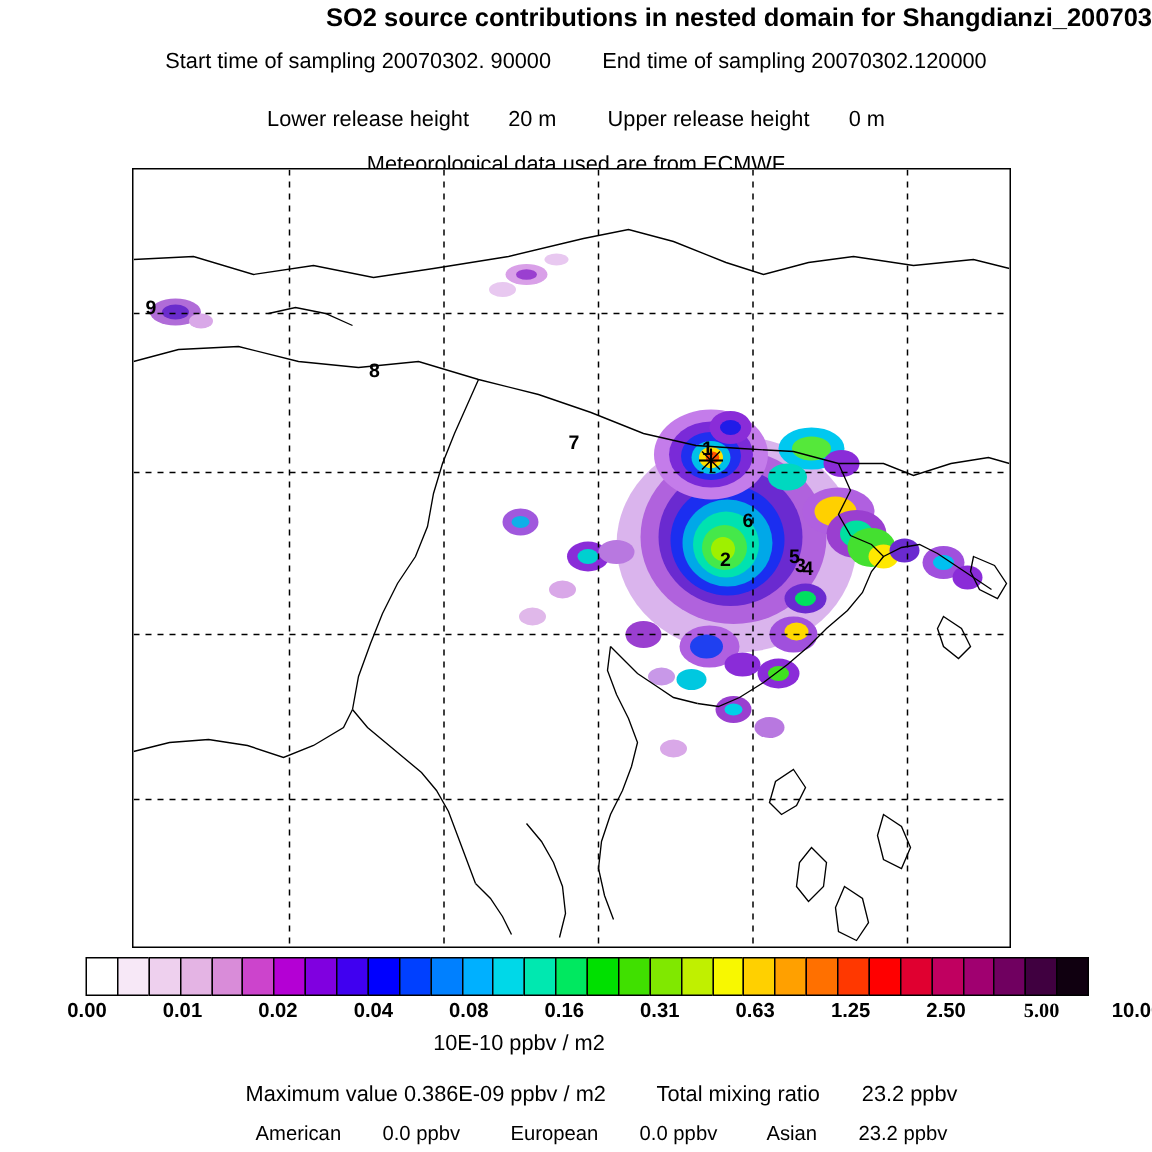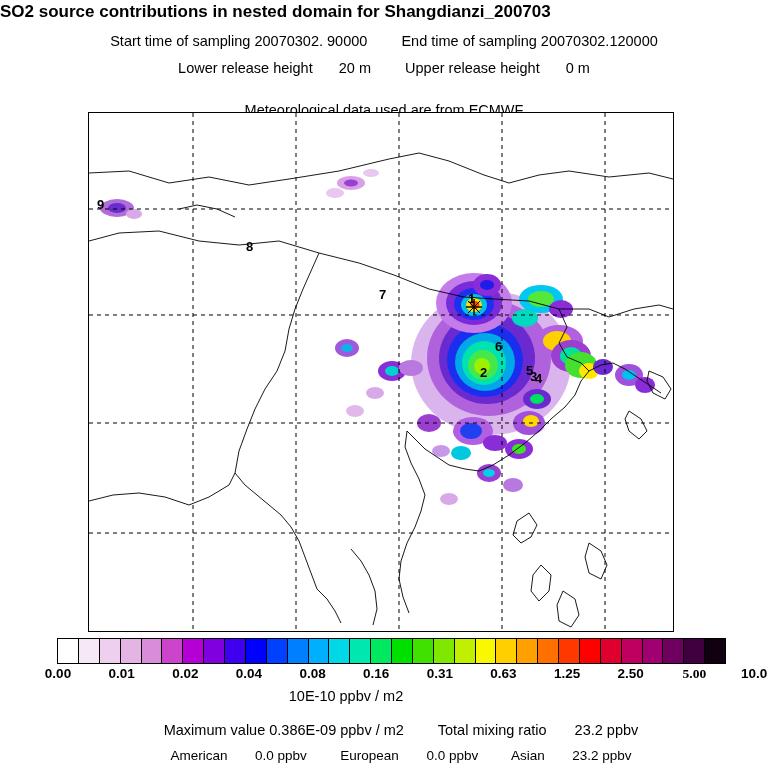--- a/index.html
+++ b/index.html
@@ -5,28 +5,28 @@
   html,body{margin:0;padding:0;}
   body{
     width:768px;height:768px;
     background:#ffffff;
     font-family:"Liberation Sans", sans-serif;
     color:#000000;
     overflow:hidden;
     position:relative;
   }
   .title{
-    position:absolute;left:0;top:2px;width:768px;text-align:left;
+    position:absolute;left:0;top:2px;width:768px;text-align:right;
     font-size:17px;font-weight:bold;letter-spacing:0px;
   }
   .hdr-row{
     position:absolute;left:0;width:768px;text-align:center;font-size:14.5px;
   }
   .hdr-row.r1{top:33px;}
-  .hdr-row.r2{top:60px;}
+  .hdr-row.r2{top:72px;}
   .hdr-row.r3{top:102px;text-decoration:underline;}
   .hdr-row span.gap{display:inline-block;width:26px;}
   .hdr-row span.gap-s{display:inline-block;width:18px;}
 
   #map-frame{
     position:absolute;left:88px;top:112px;width:586px;height:520px;
     border:1px solid #000;box-sizing:border-box;background:#fff;
     overflow:hidden;
   }
   #map-svg{position:absolute;left:0;top:0;}

